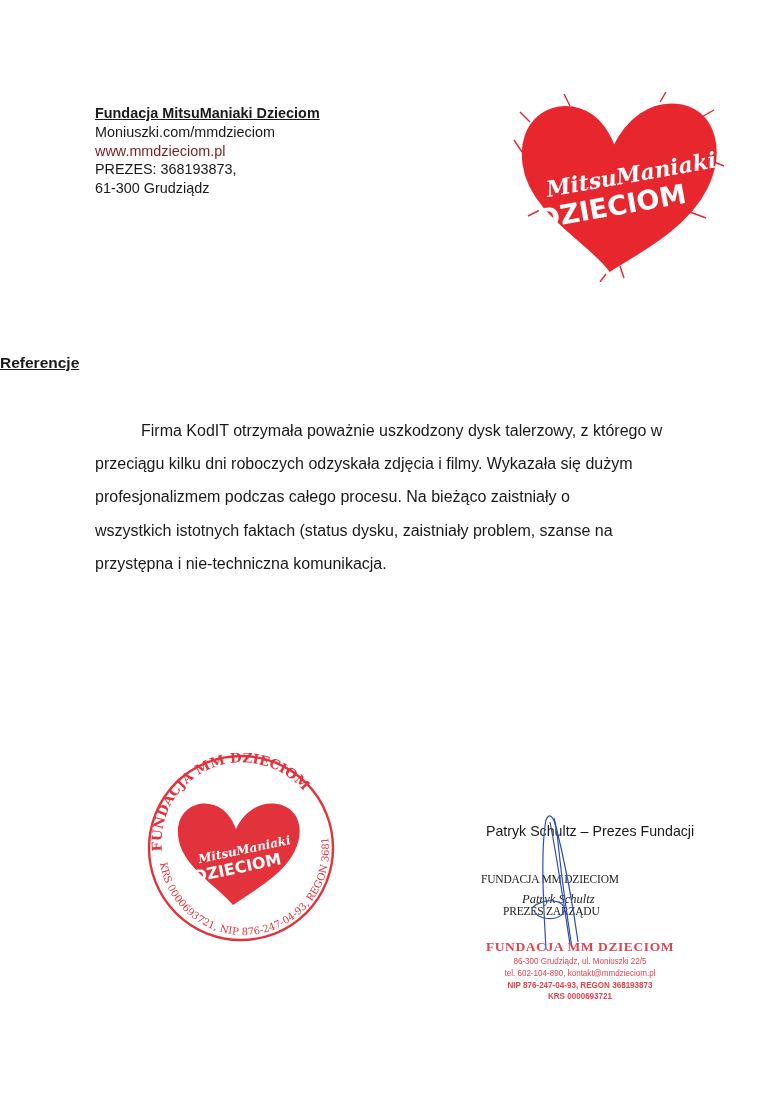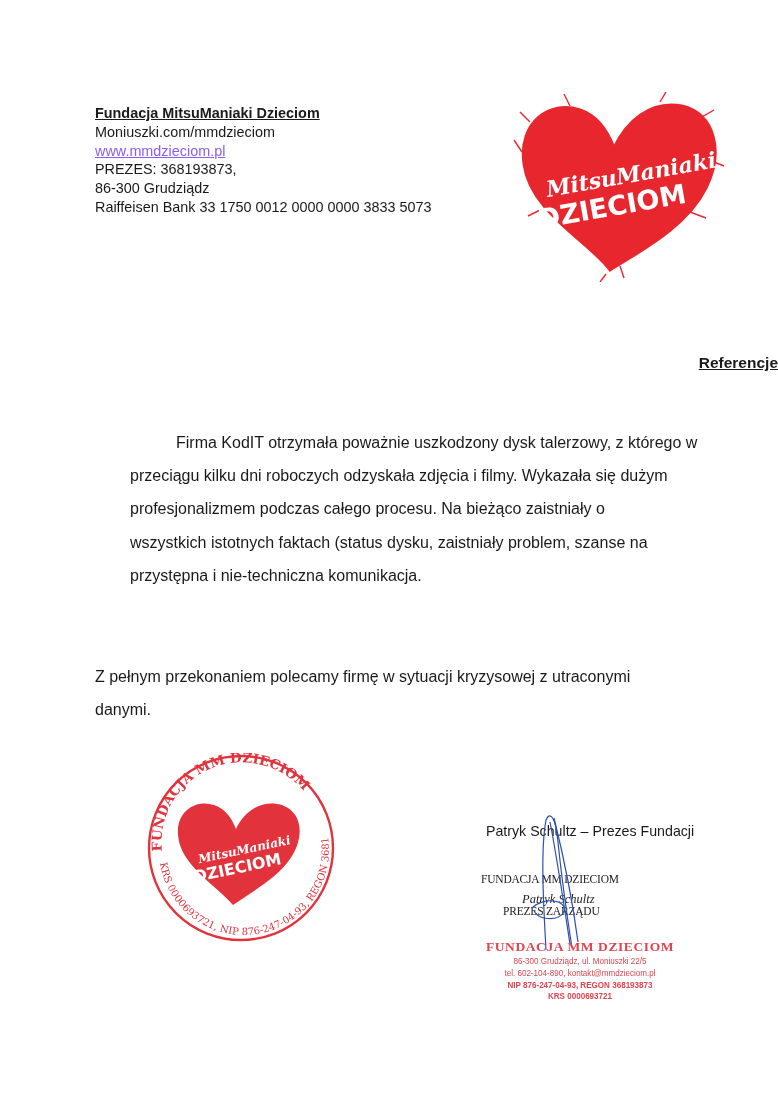--- a/index.html
+++ b/index.html
@@ -7,36 +7,36 @@
       width: 778px; height: 1100px; position: relative; overflow: hidden;
       font-family: "Liberation Sans", "DejaVu Sans", sans-serif;
       color: #1a1a1a;
     }
     .page { position: absolute; left: 0; top: 0; width: 656px; height: 1100px; background: #fff; }
 
     
     .letterhead { position: absolute; left: 95px; top: 104px; font-size: 14.4px; line-height: 18.8px; }
     .letterhead .line { display: block; white-space: nowrap; }
     .letterhead .org { font-weight: bold; text-decoration: underline; }
-    .letterhead .link { color: #8b5cf6; text-decoration: underline; }
+    .letterhead .link { color: #7f1d1d; }
 
     
     .logo { position: absolute; left: 510px; top: 92px; width: 215px; height: 190px; }
 
     
     .title {
-      position: absolute; left: 0; width: 778px; top: 354px; text-align: right;
+      position: absolute; left: 0; width: 778px; top: 354px; text-align: left;
       font-weight: bold; font-size: 15.5px; text-decoration: underline;
     }
 
     
     .body-text {
       position: absolute; left: 95px; width: 600px; font-size: 16px; line-height: 33.2px;
     }
-    .p1 { top: 426px; margin-left: 35px; }
+    .p1 { top: 414px; }
     .p1 .indent { display: inline-block; width: 46px; }
     .p2 { top: 660px; }
     .body-text .ln { display: block; white-space: nowrap; }
 
     
     .stamp { position: absolute; left: 138px; top: 753px; width: 205px; height: 190px; }
 
     
     .sig-name {
       position: absolute; left: 486px; top: 823px; font-size: 14.2px; white-space: nowrap;
@@ -72,22 +72,21 @@
 </head>
 <body>
 
 <div class="page">
 
   <div class="letterhead">
     <span class="line org">Fundacja MitsuManiaki Dzieciom</span>
     <span class="line">Moniuszki.com/mmdzieciom</span>
     <span class="line link">www.mmdzieciom.pl</span>
     <span class="line">PREZES: 368193873,</span>
-    <span class="line">86-300 Grudziądz</span>
-    <span class="line">Raiffeisen Bank 33 1750 0012 0000 0000 3833 5073</span>
+    <span class="line">61-300 Grudziądz</span>
   </div>
 
   <svg class="logo" viewBox="0 0 215 190">
     <path d="M100 178 C 80 150, 20 120, 14 72 C 8 30, 40 8, 70 18 C 88 24, 98 40, 104 56 C 116 30, 140 8, 172 14 C 205 22, 214 60, 196 96 C 176 136, 128 160, 100 178 Z" fill="#e8262e" stroke="#e8262e" stroke-width="3"></path>
     <g stroke="#e8262e" stroke-width="1.4" fill="none">
       <path d="M12 60 L4 48"></path>
         <path d="M20 30 L10 20"></path>
         <path d="M60 14 L54 2"></path>
       <path d="M150 10 L156 0"></path>
         <path d="M190 26 L204 18"></path>
@@ -104,24 +103,20 @@
   <div class="title">Referencje</div>
 
   <div class="body-text p1">
     <span class="ln"><span class="indent"></span><span>Firma KodIT otrzymała poważnie uszkodzony dysk talerzowy, z którego w</span></span>
     <span class="ln">przeciągu kilku dni roboczych odzyskała zdjęcia i filmy. Wykazała się dużym</span>
     <span class="ln">profesjonalizmem podczas całego procesu. Na bieżąco zaistniały o</span>
     <span class="ln">wszystkich istotnych faktach (status dysku, zaistniały problem, szanse na</span>
     <span class="ln">przystępna i nie-techniczna komunikacja.</span>
   </div>
 
-  <div class="body-text p2">
-    <span class="ln">Z pełnym przekonaniem polecamy firmę w sytuacji kryzysowej z utraconymi</span>
-    <span class="ln">danymi.</span>
-  </div>
 
   <svg class="stamp" viewBox="0 0 205 190">
     <defs>
       <path id="arcTop" d="M 24 100 A 80 80 0 0 1 184 80"></path>
       <path id="arcBottom" d="M 22 110 A 82 82 0 0 0 190 84"></path>
     </defs>
     <circle cx="103" cy="95" r="92" fill="none" stroke="#e2333d" stroke-width="2.4"></circle>
     <text font-family="'DejaVu Serif', serif" font-weight="bold" font-size="13.5" fill="#e2333d">
       <textPath href="#arcTop" startOffset="2">FUNDACJA MM DZIECIOM</textPath>
     </text>

